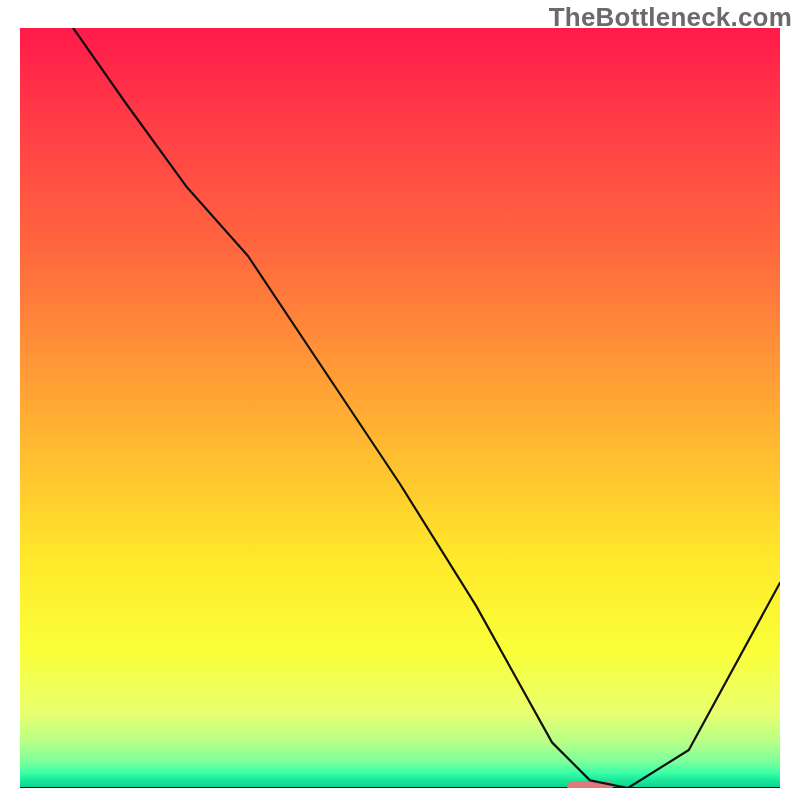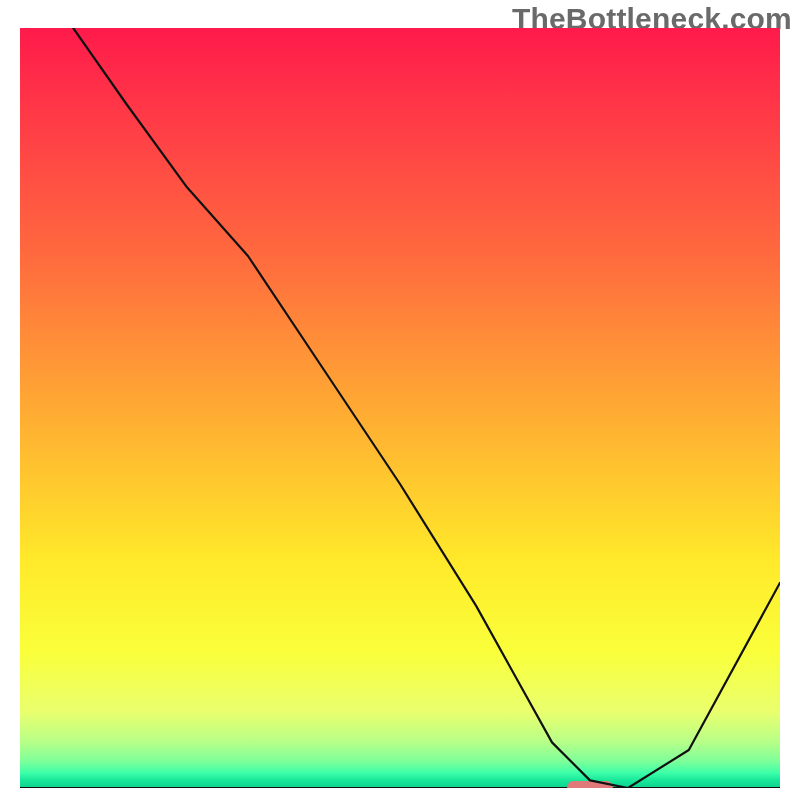--- a/index.html
+++ b/index.html
@@ -12,21 +12,21 @@
   }
   .wrap {
     position: relative;
     width: 800px;
     height: 800px;
   }
   .watermark {
     position: absolute;
     top: 2px;
     right: 8px;
-    font-size: 30px;
+    font-size: 26px;
     font-weight: 600;
     color: #6a6a6a;
     letter-spacing: 0.2px;
   }
   .plot {
     position: absolute;
     left: 20px;
     top: 28px;
     width: 760px;
     height: 760px;

